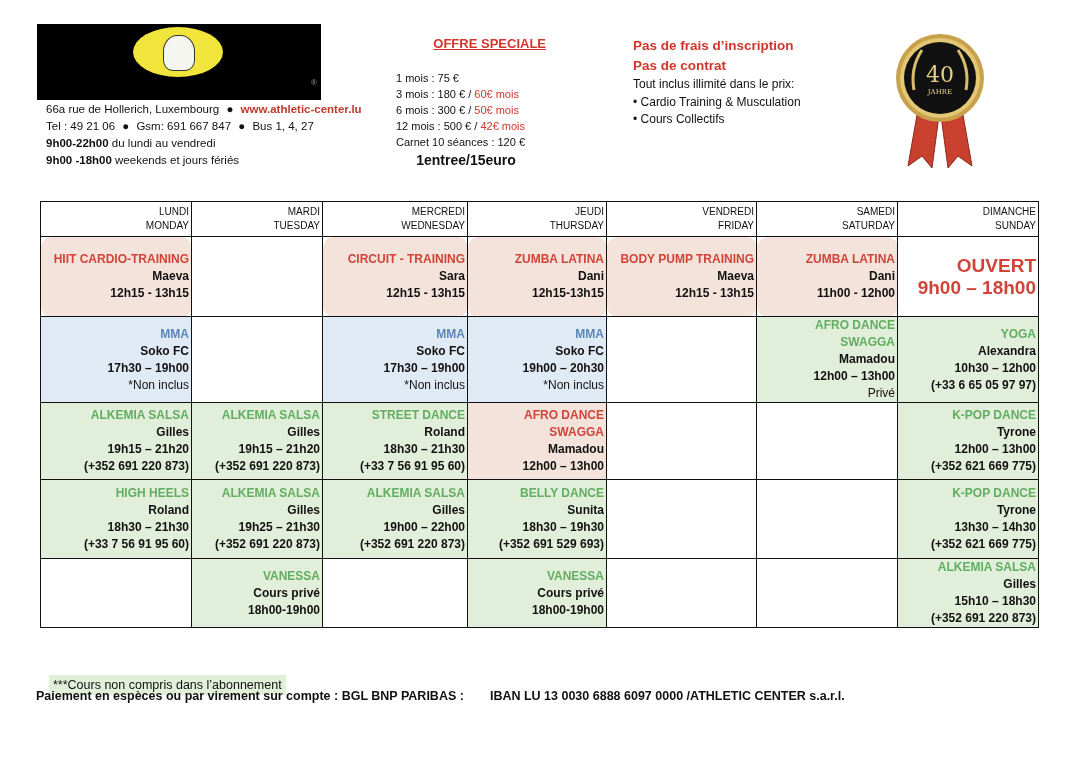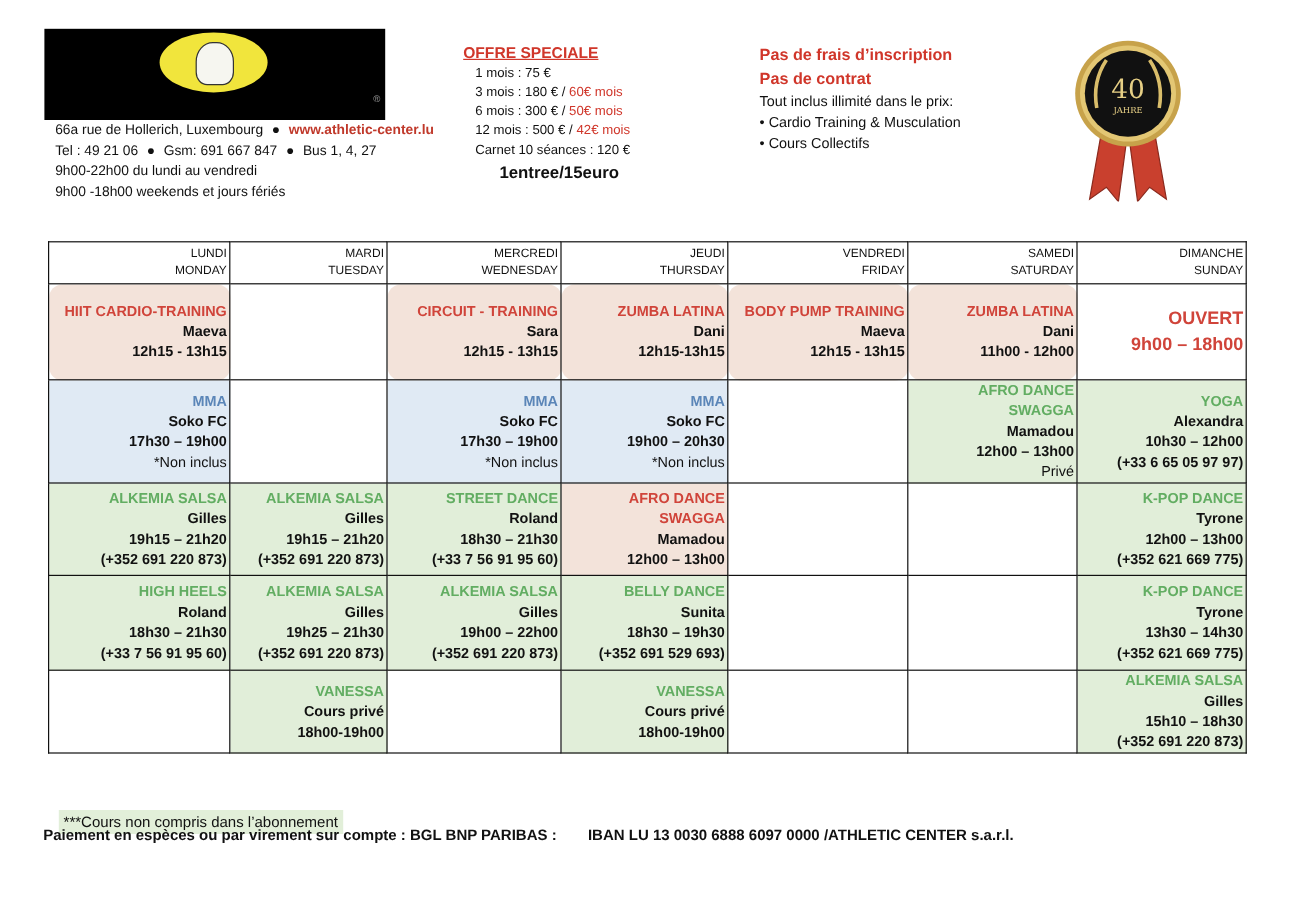--- a/index.html
+++ b/index.html
@@ -9,25 +9,25 @@
   
   .logo { position:absolute; left:37px; top:24px; width:284px; height:76px; background:#000; overflow:hidden; }
   .logo .disc { position:absolute; left:96px; top:3px; width:90px; height:50px; border-radius:50%; background:#f1e53c; }
   .logo .disc::before { content:""; position:absolute; left:30px; top:8px; width:30px; height:34px; border-radius:45% 45% 30% 30%; background:#f6f6f0; border:1px solid #333; }
   .logo .brand { position:absolute; left:6px; top:52px; font-style:italic; font-weight:bold; font-size:22px; letter-spacing:1px; color:#fff; white-space:nowrap; font-family:"DejaVu Sans", sans-serif;margin-top:28px; }
   .logo .brand .c2 { color:#f1e53c; }
   .logo .reg { position:absolute; right:4px; top:54px; font-size:8px; color:#999; }
 
   .addr { position:absolute; left:46px; top:101px; font-size:11.5px; line-height:17px; color:#111; white-space:nowrap; }
   .addr .link { color:#c0392b; font-weight:bold; }
-  .addr b { font-weight:normal; }
+  .addr b { font-weight:bold; }
   .sep { display:inline-block; margin:0 4px; }
 
   .offer { position:absolute; left:396px; top:36px; width:150px; font-size:11px; line-height:16px; }
-  .offer .title { text-align:left; color:#d0362a; font-weight:bold; font-size:13px; text-decoration:underline; margin-left:-10px; margin-bottom:1px; }
+  .offer .title { text-align:right; color:#d0362a; font-weight:bold; font-size:13px; text-decoration:underline; margin-left:-10px; margin-bottom:18px; }
   .offer .red { color:#d0362a; }
   .offer .big { font-weight:bold; font-size:14px; text-align:center; margin-top:2px; margin-left:-10px; }
 
   .info { position:absolute; left:633px; top:36px; font-size:12px; line-height:17.5px; }
   .info .hl { color:#d0362a; font-weight:bold; font-size:13.5px; line-height:20px; }
 
   .medal { position:absolute; left:890px; top:28px; width:100px; height:140px; }
 
   
   table.sched { position:absolute; left:40px; top:201px; width:998px; border-collapse:collapse; table-layout:fixed; }
@@ -41,21 +41,21 @@
   tr.r5 td { height:67px; }
   td.pink  { background:#f3e3da; }
   td.blue  { background:#e0eaf4; }
   td.green { background:#e1eed9; }
   .cname { display:block; font-weight:bold; }
   .cname.red   { color:#d0443a; }
   .cname.blue  { color:#5b86b8; }
   .cname.green { color:#62ad62; }
   .cline { display:block; font-weight:bold; }
   .cline.norm { font-weight:normal; }
-  .ouvert { display:block; color:#d0443a; font-weight:bold; font-size:15px; line-height:22px; }
+  .ouvert { display:block; color:#d0443a; font-weight:bold; font-size:19px; line-height:22px; }
 
   
   .note { position:absolute; left:49px; top:675px; background:#e2efd9; padding:1px 4px; font-size:12.5px; line-height:18px; }
   .pay  { position:absolute; left:36px; top:689px; font-size:12.5px; font-weight:bold; white-space:nowrap; }
   .pay .iban { margin-left:26px; }
 </style>
 </head>
 <body>
 
 <div class="logo">

